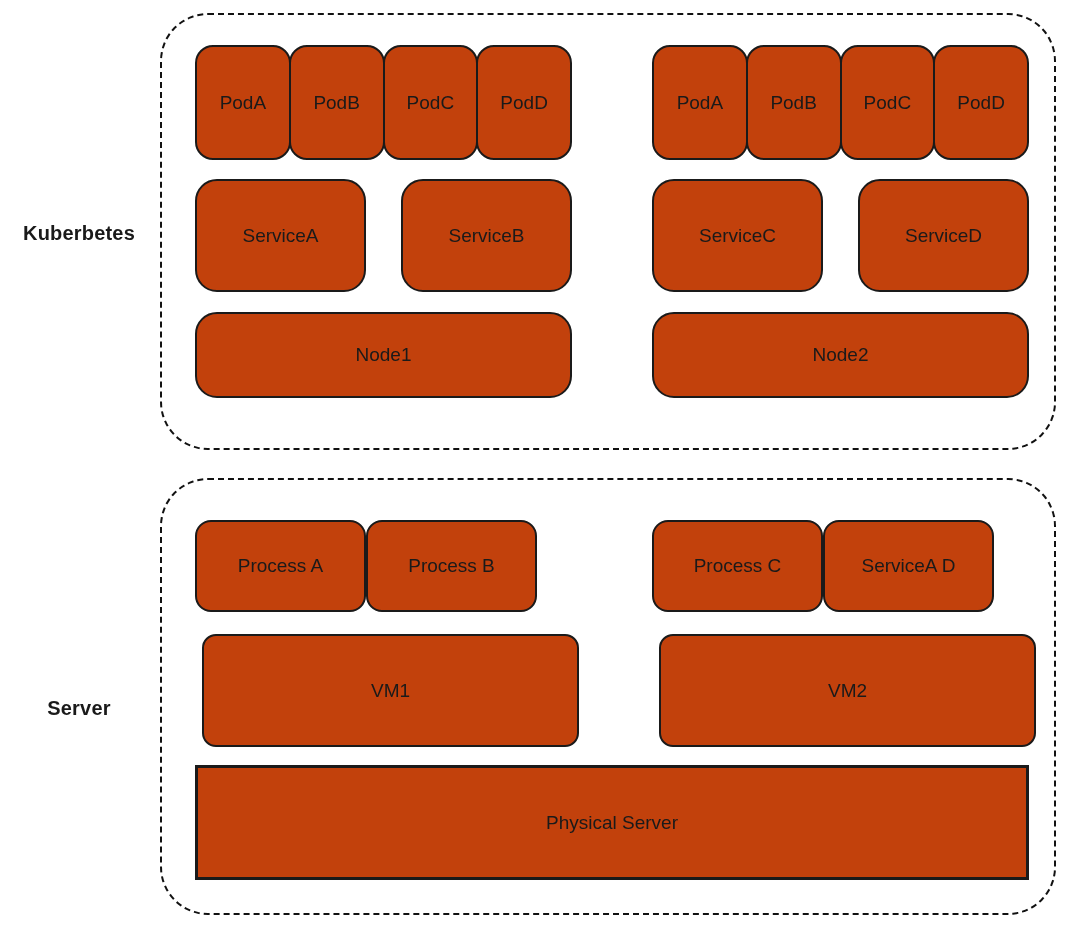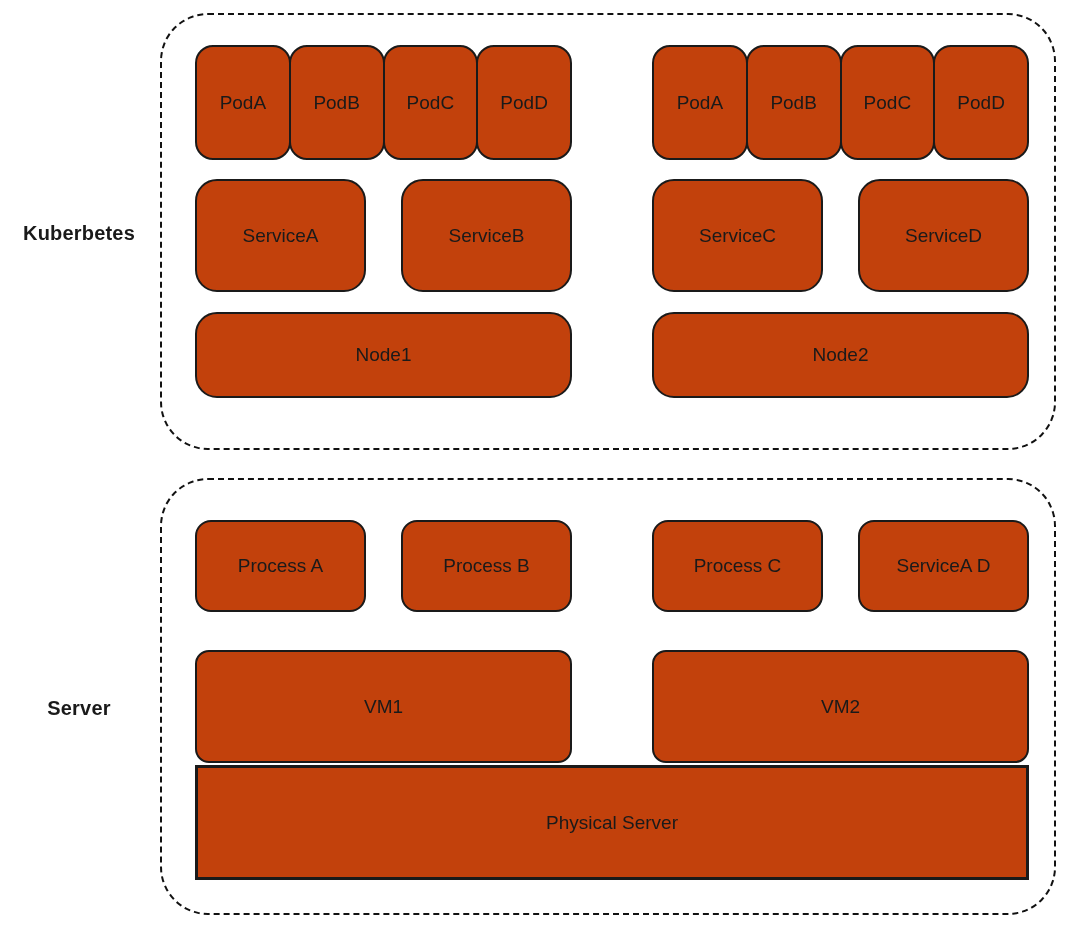--- a/index.html
+++ b/index.html
@@ -77,32 +77,32 @@
     height: 86px;
     border-radius: 22px;
   }
 
   .process-row {
     position: absolute;
     top: 40px;
     width: 377px;
     height: 92px;
     display: flex;
-    justify-content: space-between;
   }
   .process-row.left  { left: 33px; }
   .process-row.right { left: 490px; }
   .process { width: 171px; height: 92px; border-radius: 16px; }
 
   .vm {
     position: absolute;
-    top: 170px;
+    top: 154px;
     width: 377px;
     height: 113px;
     border-radius: 14px;
+    margin-left: 7px;
   }
   .vm.left  { left: 33px; }
   .vm.right { left: 490px; }
 
   .physical-server {
     position: absolute;
     left: 33px;
     top: 285px;
     width: 834px;
     height: 115px;

